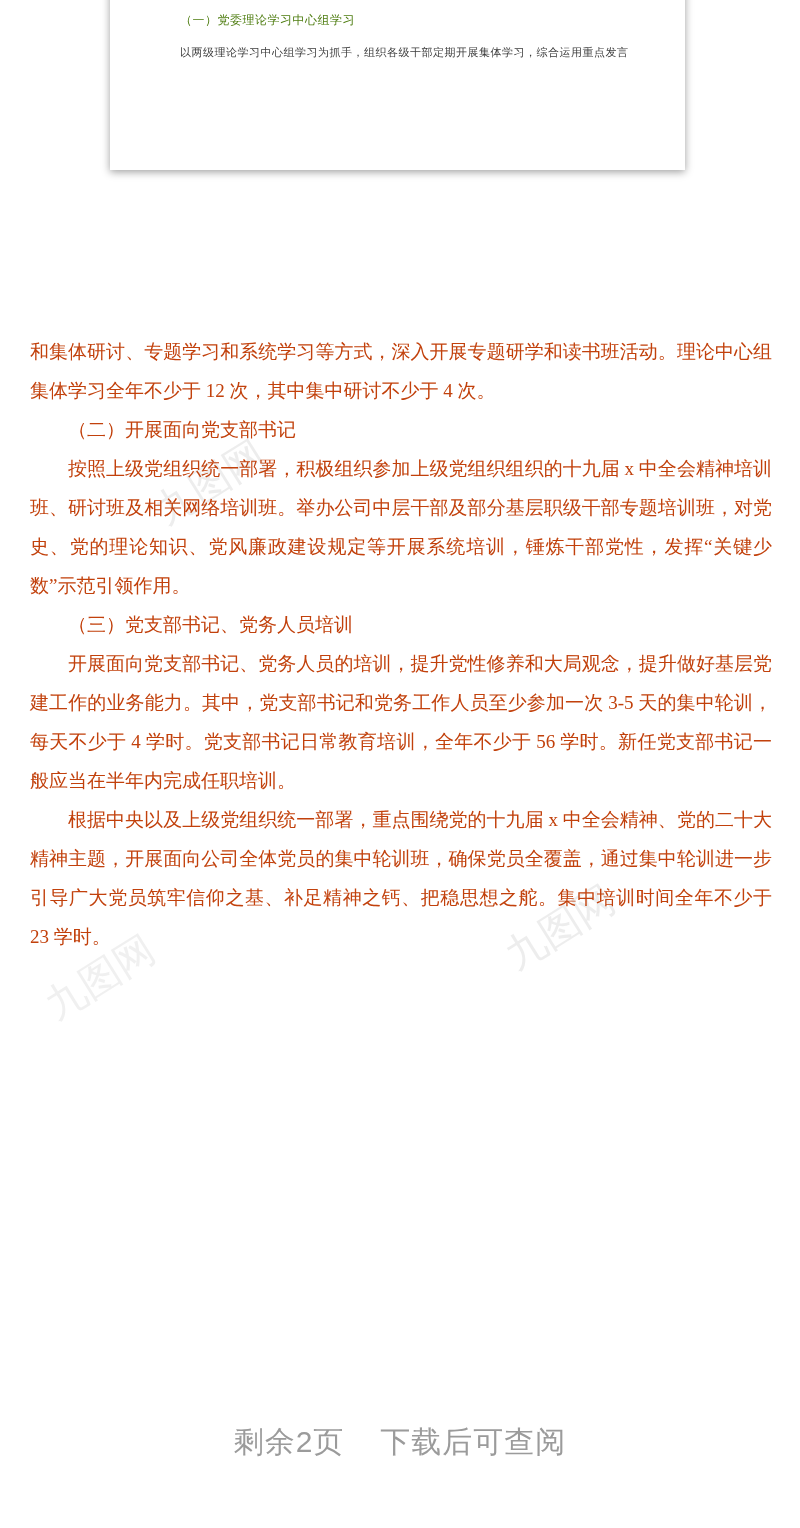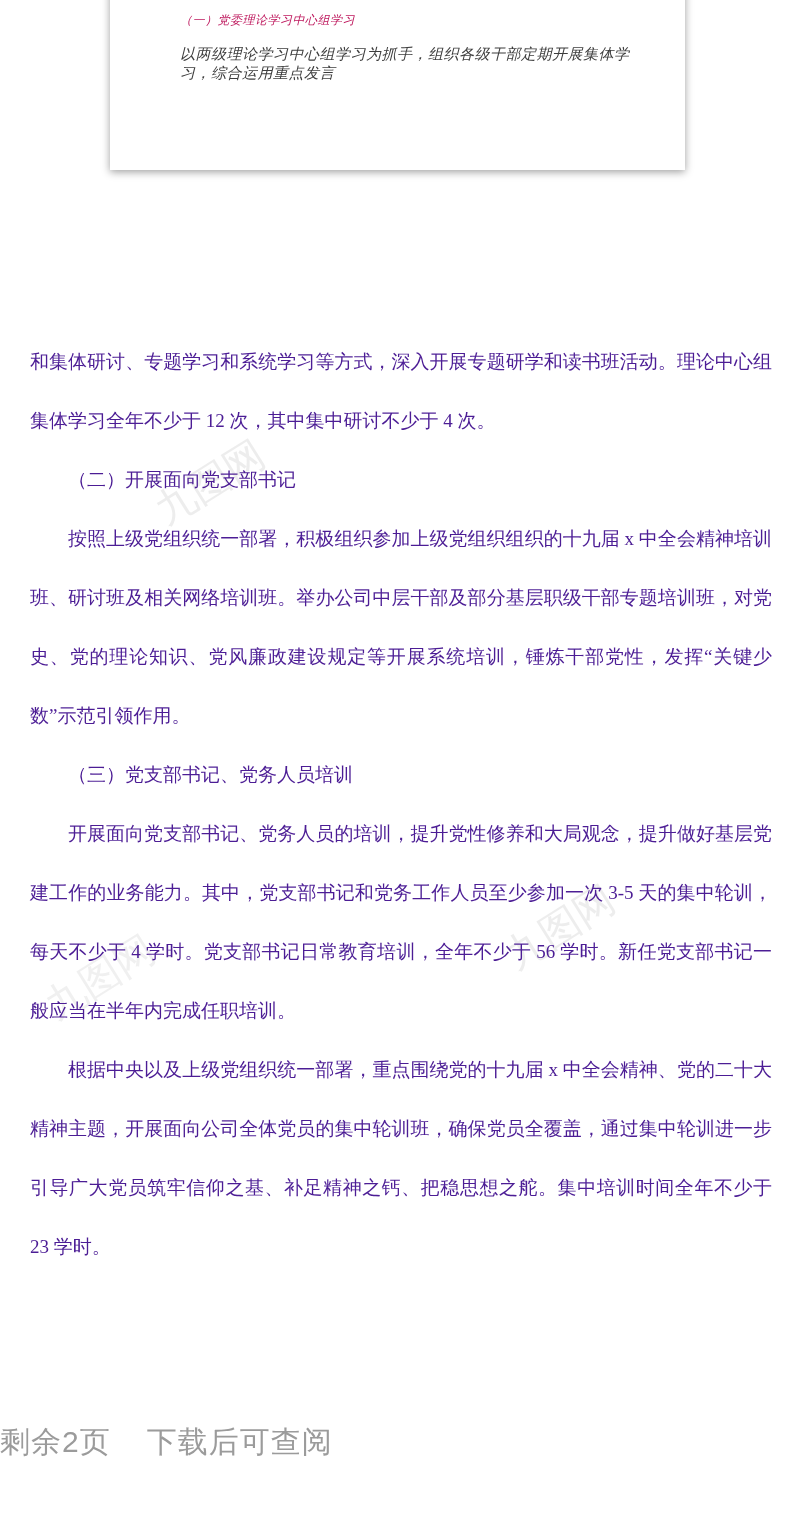--- a/index.html
+++ b/index.html
@@ -15,50 +15,49 @@
   .preview-card {
     position:absolute;
     left:110px; top:-36px;
     width:575px; height:206px;
     background:#ffffff;
     box-shadow:0 2px 8px rgba(0,0,0,0.38);
     padding:48px 34px 0 70px;
   }
   .card-heading {
     font-size:12px;
-    color:#be185d;
+    color:#4d7c0f;
     letter-spacing:0.5px;
-    font-style:italic;
   }
   .card-line {
-    font-size:15px;
+    font-size:11px;
     color:#3d3d3d;
     margin-top:16px;
     letter-spacing:0.5px;
-    font-style:italic;
   }
 
   
   .doc-body {
     position:absolute;
     left:30px; top:332px;
     width:742px;
     font-size:19px;
-    line-height:59px;
-    color:#4c1d95;
+    line-height:39px;
+    color:#c2410c;
     text-align:justify;
   }
   .doc-body p { text-indent:2em; margin:0; }
   .doc-body p.cont { text-indent:0; }
 
   
   .footer {
     position:absolute;
     left:0; top:1422px;
     width:100%;
+    text-align:center;
     font-family:"Liberation Sans","DejaVu Sans",sans-serif;
     font-size:30px;
     color:#9b9b9b;
     letter-spacing:1px;
   }
   .footer .gap { display:inline-block; width:36px; }
 
   
   .watermark {
     position:absolute;

